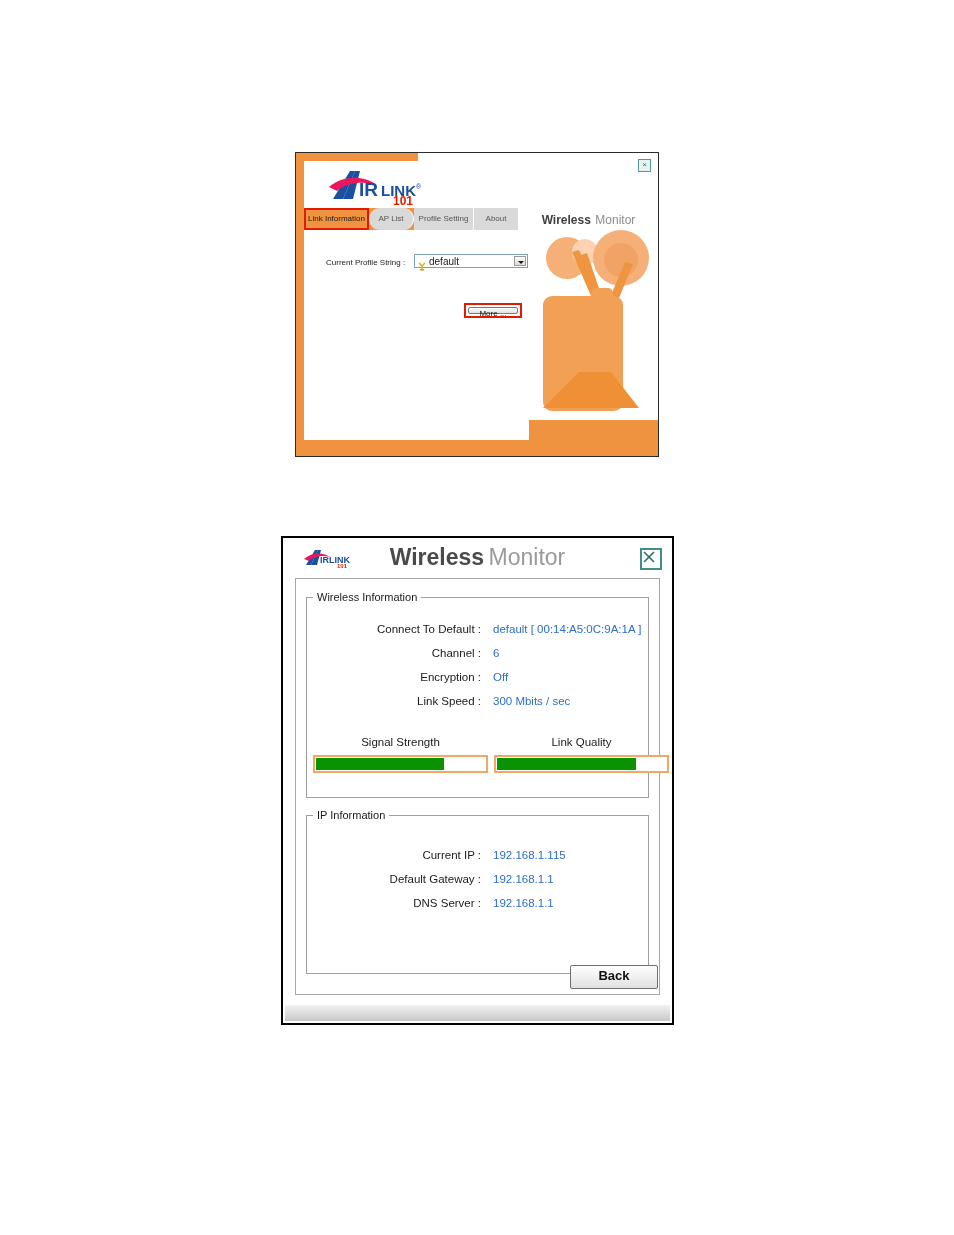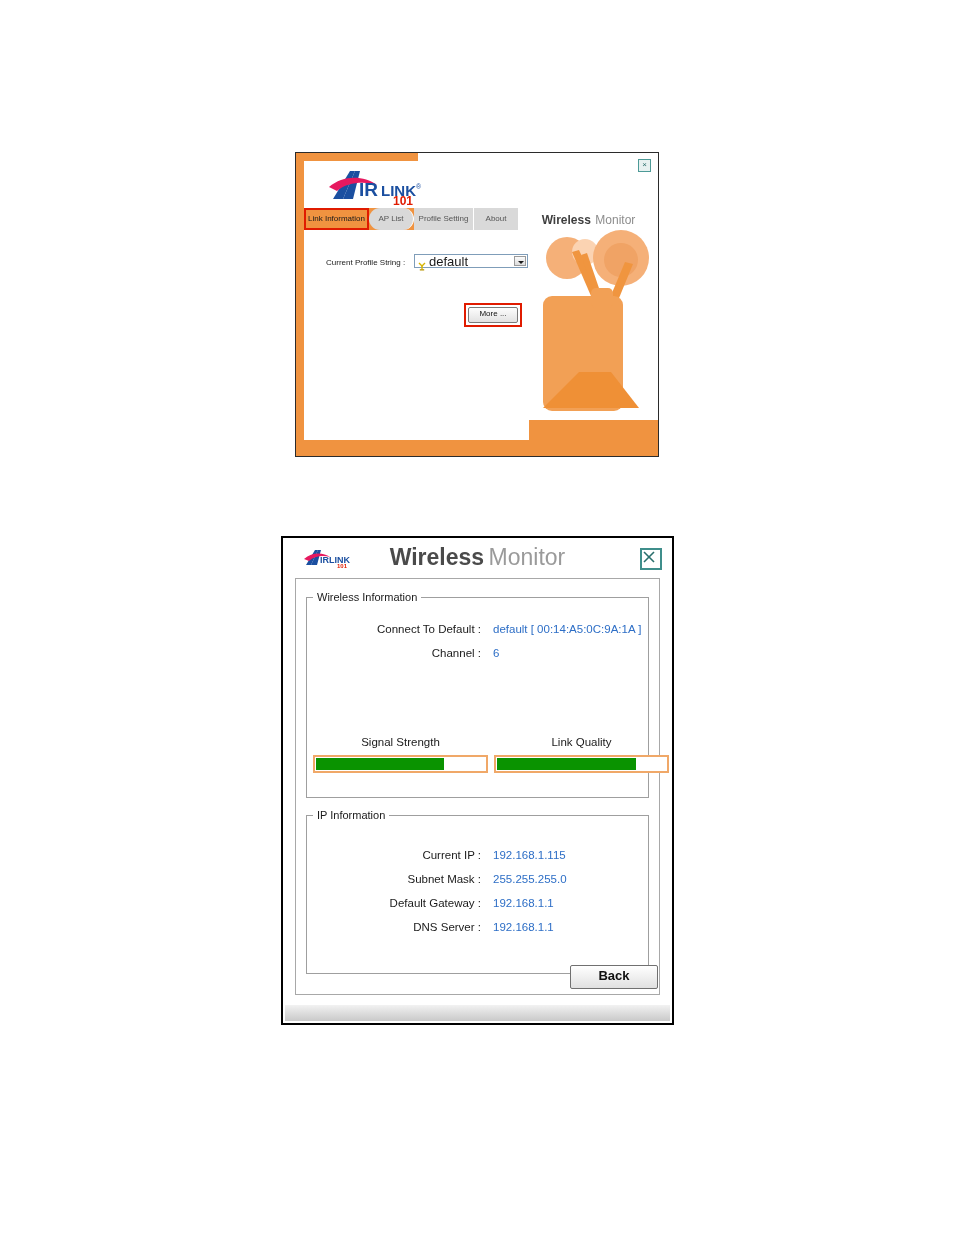--- a/index.html
+++ b/index.html
@@ -128,21 +128,21 @@
     cursor: pointer;
   }
   #d1-profile-icon {
     position: absolute;
     left: 3px; top: 2px;
     width: 8px; height: 9px;
   }
   #d1-profile-value {
     position: absolute;
     left: 14px; top: 1px;
-    font-size: 13px;
+    font-size: 10px;
     color: #1a1a1a;
     line-height: 11px;
   }
   #d1-profile-arrow {
     position: absolute;
     right: 1px; top: 1px;
     width: 12px; height: 10px;
     background: linear-gradient(#fbfbfb,#dcdcdc);
     border: 1px solid #9a9a9a;
     box-sizing: border-box;
@@ -151,21 +151,21 @@
     content: "";
     position: absolute;
     left: 3px; top: 4px;
     border-left: 3px solid transparent;
     border-right: 3px solid transparent;
     border-top: 3px solid #1a1a1a;
   }
   #d1-more-wrap {
     position: absolute;
     left: 160px; top: 73px;
-    width: 58px; height: 24px;
+    width: 58px; height: 15px;
     border: 2px solid #e01b00;
     box-sizing: border-box;
     background: #ffffff;
   }
   #d1-more-button {
     position: absolute;
     left: 2px; top: 2px;
     right: 2px; bottom: 2px;
     border: 1px solid #7a7a7a;
     border-radius: 2px;
@@ -441,20 +441,28 @@
 
       <div id="wireless-fields">
         <div class="field-row">
           <span class="field-label">Connect To Default :</span>
           <span class="field-value">default [ 00:14:A5:0C:9A:1A ]</span>
         </div>
         <div class="field-row">
           <span class="field-label">Channel :</span>
           <span class="field-value">6</span>
         </div>
+        <div class="field-row">
+          <span class="field-label">Encryption :</span>
+          <span class="field-value">Off</span>
+        </div>
+        <div class="field-row">
+          <span class="field-label">Link Speed :</span>
+          <span class="field-value">300 Mbits / sec</span>
+        </div>
       </div>
 
       <div id="meters">
         <div class="meter-block" id="meter-signal">
           <div class="meter-caption">Signal Strength</div>
           <div class="meter-track">
             <div class="meter-fill" id="fill-signal" style="width: 76%;"></div>
           </div>
         </div>
         <div class="meter-block" id="meter-link">
@@ -467,24 +475,20 @@
     </fieldset>
 
     <fieldset class="grp" id="grp-ip">
       <legend>IP Information</legend>
       <div id="ip-fields">
         <div class="field-row">
           <span class="field-label">Current IP :</span>
           <span class="field-value">192.168.1.115</span>
         </div>
         <div class="field-row">
-          <span class="field-label">Subnet Mask :</span>
-          <span class="field-value">255.255.255.0</span>
-        </div>
-        <div class="field-row">
           <span class="field-label">Default Gateway :</span>
           <span class="field-value">192.168.1.1</span>
         </div>
         <div class="field-row">
           <span class="field-label">DNS Server :</span>
           <span class="field-value">192.168.1.1</span>
         </div>
       </div>
     </fieldset>
 

